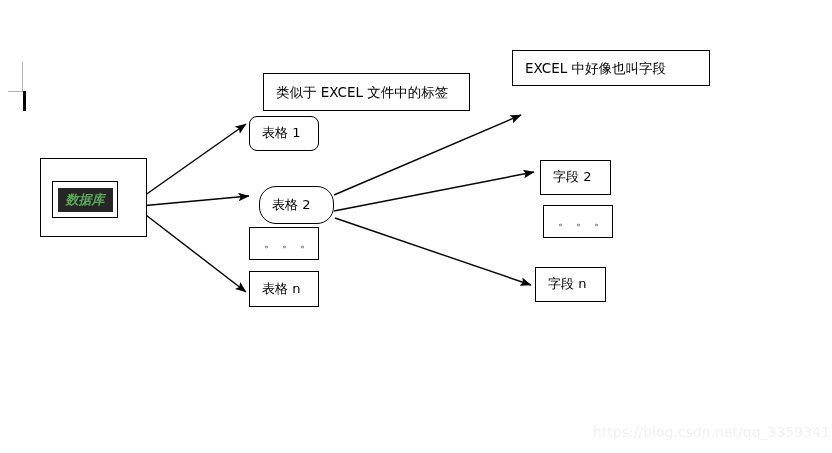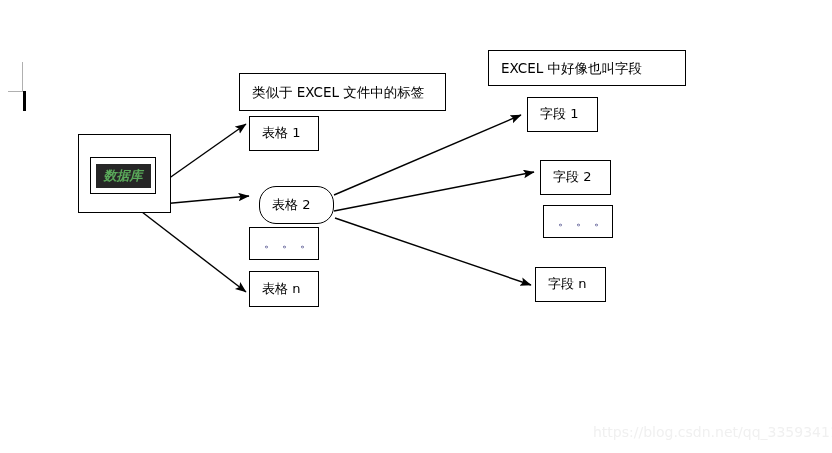--- a/index.html
+++ b/index.html
@@ -37,20 +37,21 @@
     font-size: 13px;
     line-height: 1.1;
     white-space: nowrap;
   }
   .node.pad-left {
     padding-left: 12px;
   }
   
   .callout {
     font-size: 13.5px;
+    margin-left: 24px;
   }
   
   .db-container {
     position: absolute;
     box-sizing: border-box;
     border: 1px solid #000000;
     background: #ffffff;
   }
   .db-screen-frame {
     position: absolute;
@@ -132,37 +133,36 @@
     <line x1="334" y1="211" x2="534" y2="172" stroke="#000000" stroke-width="1.4" marker-end="url(#ah)"></line>
 
     <line x1="335" y1="218" x2="531" y2="285" stroke="#000000" stroke-width="1.4" marker-end="url(#ah)"></line>
   </svg>
 
 
   <div class="node callout pad-left" style="left:239px; top:73px; width:207px; height:38px;">类似于 EXCEL 文件中的标签</div>
 
   <div class="node callout pad-left" style="left:488px; top:50px; width:198px; height:36px;">EXCEL 中好像也叫字段</div>
 
-  <div class="db-container" style="left:40px; top:134px; width:93px; height:79px;margin-left:38px;">
+  <div class="db-container" style="left:40px; top:158px; width:107px; height:79px;">
     <div class="db-screen-frame" style="left:11px; top:22px; width:66px; height:37px;">
       <div class="db-screen" style="width:55px; height:24px;">数据库</div>
     </div>
   </div>
 
-  <div class="node pad-left" style="left:249px; top:116px; width:70px; height:35px;">表格 1</div>
+  <div class="node pad-left" style="left:249px; top:116px; width:70px; height:35px;border-radius:8px;">表格 1</div>
 
   <div class="node pad-left" style="left:259px; top:186px; width:75px; height:38px;border-radius:17px;">表格 2</div>
 
   <div class="node" style="left:249px; top:227px; width:70px; height:33px;">
     <span class="dots">。。。</span>
   </div>
 
   <div class="node pad-left" style="left:249px; top:271px; width:70px; height:36px;">表格 n</div>
 
-  <div class="node pad-left" style="left:527px; top:97px; width:71px; height:35px;">字段 1</div>
 
   <div class="node pad-left" style="left:540px; top:160px; width:71px; height:35px;">字段 2</div>
 
   <div class="node" style="left:543px; top:205px; width:70px; height:33px;">
     <span class="dots">。。。</span>
   </div>
 
   <div class="node pad-left" style="left:535px; top:267px; width:71px; height:35px;">字段 n</div>
 
   <div class="watermark" style="left:593px; top:424px;">https://blog.csdn.net/qq_33593411</div>

